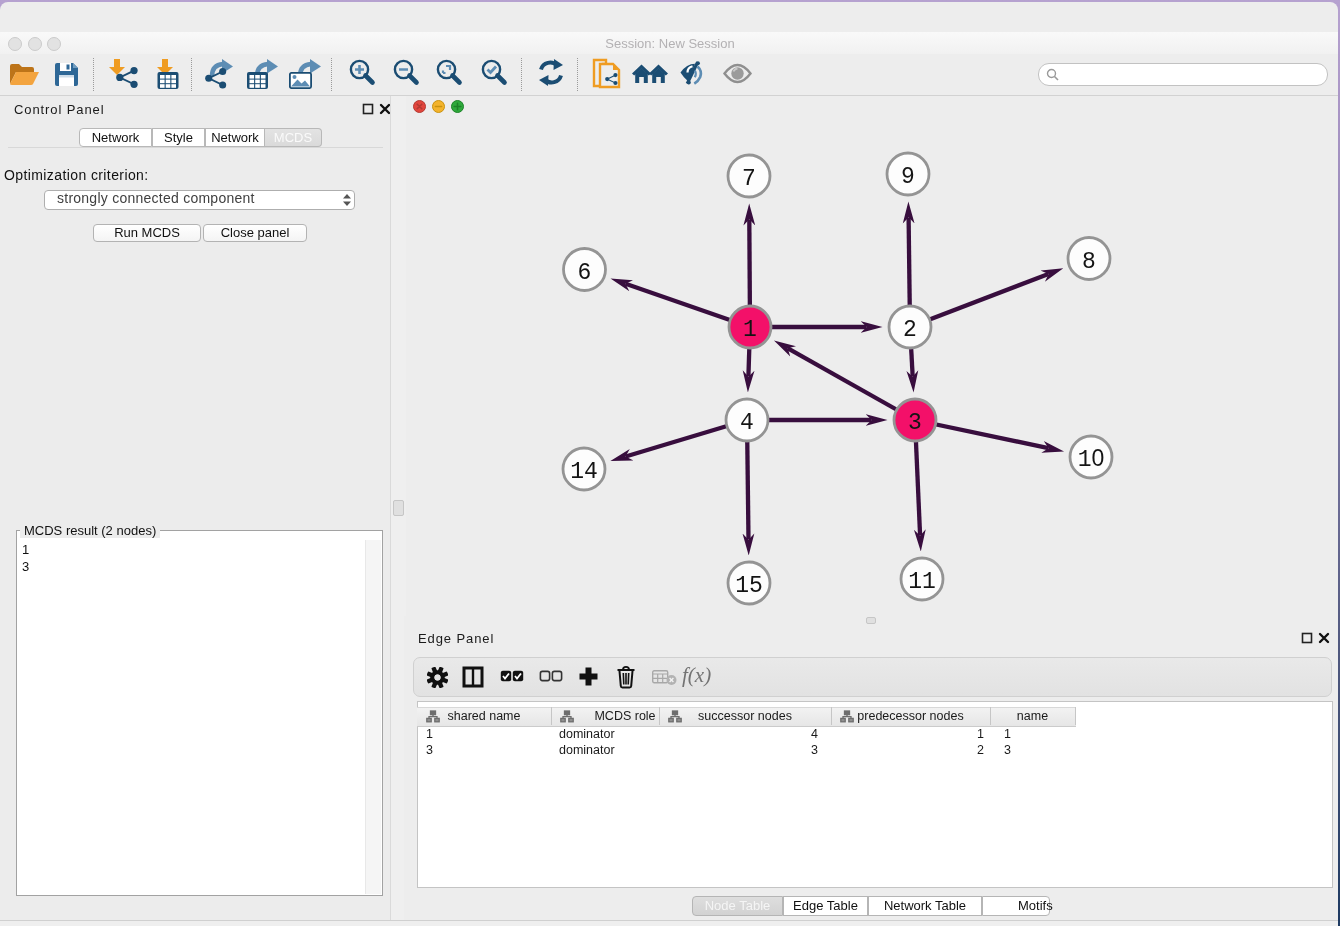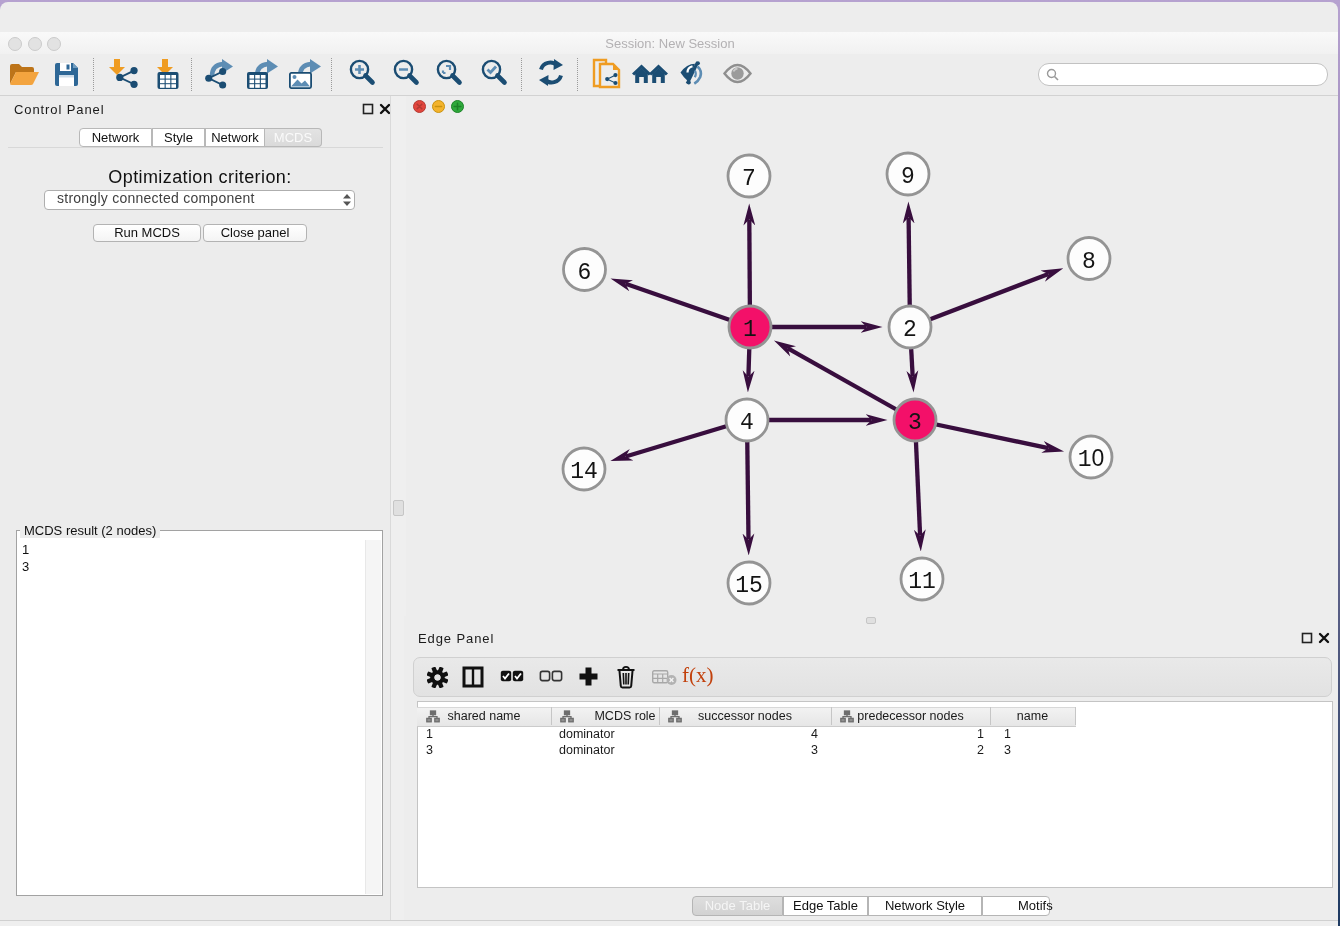--- a/index.html
+++ b/index.html
@@ -230,21 +230,21 @@
         <rect x="1.5" y="1.5" width="9" height="9" fill="none" stroke="#222" stroke-width="1.6"></rect>
       </svg>
 <svg class="abs" style="left:379px;top:73px" width="12" height="12" viewBox="0 0 12 12">
         <path d="M2,2 L10,10 M10,2 L2,10" stroke="#111" stroke-width="2.4" stroke-linecap="round"></path>
       </svg>
 <div class="ctab" style="left:79px;width:73px;border-radius:4px 0 0 4px;">Network</div>
 <div class="ctab" style="left:152px;width:53px;border-radius:0;">Style</div>
 <div class="ctab" style="left:205px;width:60px;border-radius:0;">Network</div>
 <div class="ctab" style="left:265px;width:57px;border-radius:0 4px 4px 0;background:linear-gradient(#e3e3e3,#dadada);color:#fafafa;border-left:none;">MCDS</div>
 <div class="abs" style="left:8px;top:117px;width:375px;height:1px;background:#d8d8d8"></div>
-<div class="abs" style="left:4px;top:137px;width:392px;text-align:center;font-size:18px;letter-spacing:0.4px;color:#111">Optimization criterion:</div>
+<div class="abs" style="left:4px;top:137px;width:392px;font-size:14px;letter-spacing:0.4px;color:#111">Optimization criterion:</div>
 <div class="abs" style="left:44px;top:160px;width:311px;height:20px;background:#fff;border:1px solid #aeaeae;border-radius:4px;box-sizing:border-box"></div>
 <div class="abs" style="left:57px;top:160px;font-size:14px;letter-spacing:0.25px;color:#404040">strongly connected component</div>
 <svg class="abs" style="left:341px;top:163px" width="12" height="14" viewBox="0 0 12 14">
 <path d="M6,1 L10,5.5 L2,5.5 Z" fill="#555"></path>
 <path d="M6,13 L10,8.5 L2,8.5 Z" fill="#555"></path>
 </svg>
 <div class="btn" style="left:93px;top:194px;width:108px;height:18px;line-height:16px">Run MCDS</div>
 <div class="btn" style="left:203px;top:194px;width:104px;height:18px;line-height:16px">Close panel</div>
 <div id="fieldset"></div>
 <div class="abs" style="left:365px;top:510px;width:15px;height:354px;background:#f5f5f5;border-left:1px solid #e8e8e8"></div>
@@ -360,21 +360,21 @@
 <path d="M7.3,8 L7.8,19.5 M10,8 V19.5 M12.7,8 L12.2,19.5" stroke="#111" stroke-width="1.6"></path>
 </svg>
 <svg class="abs" style="left:652px;top:640px" width="25" height="15" viewBox="0 0 25 15">
 <g opacity="0.55">
           <rect x="0.7" y="0.7" width="15" height="12" rx="1.5" fill="none" stroke="#777" stroke-width="1.4"></rect>
 <path d="M0.7,4 H15.7 M5.7,4 V12.7 M10.7,4 V12.7 M0.7,8.3 H15.7" stroke="#777" stroke-width="1.2"></path>
 <circle cx="19.5" cy="10" r="5" fill="#8a8a8a"></circle>
 <path d="M17.6,8.1 L21.4,11.9 M21.4,8.1 L17.6,11.9" stroke="#fff" stroke-width="1.4"></path>
         </g>
 </svg>
-<div class="abs" style="left:682px;top:633px;font-family:'Liberation Serif',serif;font-size:21px;color:#c2410c">f(x)</div>
+<div class="abs" style="left:682px;top:633px;font-family:'Liberation Serif',serif;font-style:italic;font-size:21px;color:#737373">f(x)</div>
 <div id="tparea"></div>
 <div id="thead"></div>
 <svg class="abs" style="left:426px;top:680px" width="14" height="13" viewBox="0 0 14 13">
         <g fill="none" stroke="#6e6e6e" stroke-width="1.3">
           <rect x="4.5" y="1" width="5" height="3.6" fill="#6e6e6e"></rect>
           <rect x="0.8" y="8.4" width="4.4" height="3.4" fill="#8f8f8f"></rect>
           <rect x="8.8" y="8.4" width="4.4" height="3.4" fill="#8f8f8f"></rect>
           <path d="M7,4.6 V6.6 M3,8.4 V6.6 H11 V8.4"></path>
         </g>
       </svg>
@@ -417,21 +417,21 @@
 <div class="trow" style="left:659px;top:697px;width:159px;text-align:right">4</div>
 <div class="trow" style="left:831px;top:697px;width:153px;text-align:right">1</div>
 <div class="trow" style="left:1004px;top:697px">1</div>
 <div class="trow" style="left:426px;top:713px">3</div>
 <div class="trow" style="left:559px;top:713px">dominator</div>
 <div class="trow" style="left:659px;top:713px;width:159px;text-align:right">3</div>
 <div class="trow" style="left:831px;top:713px;width:153px;text-align:right">2</div>
 <div class="trow" style="left:1004px;top:713px">3</div>
 <div class="tabbtn" style="left:692px;width:91px;border-radius:4px 0 0 4px;background:linear-gradient(#dedede,#d2d2d2);color:#f5f5f5;">Node Table</div>
 <div class="tabbtn" style="left:783px;width:85px;border-radius:0;">Edge Table</div>
-<div class="tabbtn" style="left:868px;width:114px;border-radius:0;">Network Style</div>
+<div class="tabbtn" style="left:868px;width:114px;border-radius:0;">Network Table</div>
 <div class="tabbtn" style="left:982px;width:68px;border-radius:0 4px 4px 0;padding-left:35px;">Motifs</div>
 <div id="statusbar"></div>
 <div id="listbtn"></div>
 <svg class="abs" style="left:15px;top:902px" width="18" height="13" viewBox="0 0 18 13">
 <g stroke="#111">
           <path d="M6,2.2 H16" stroke-width="2.6"></path>
           <path d="M6,6.5 H16" stroke-width="2.6"></path>
           <path d="M6,10.8 H16" stroke-width="2.6"></path>
         </g>
 <g fill="#111">

